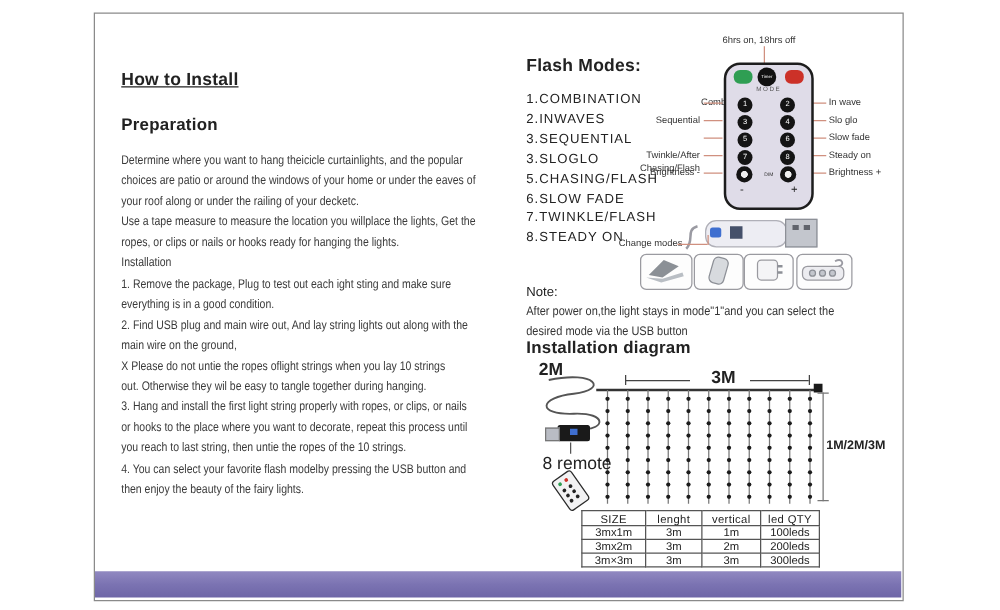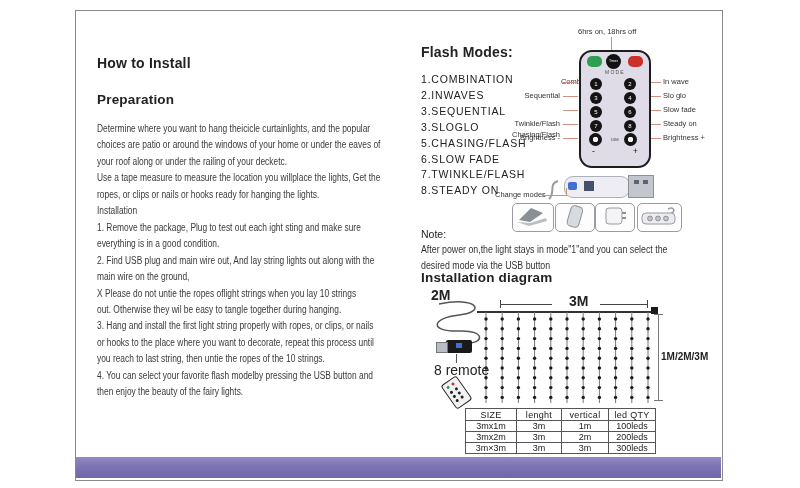--- a/index.html
+++ b/index.html
@@ -52,21 +52,21 @@
   .remote-thumb{position:absolute;left:447px;top:378px;width:17px;height:27px;background:#f2f2f3;
                 border:1.5px solid #2a2a2a;border-radius:3px;transform:rotate(-35deg);}
   .dot{position:absolute;border-radius:50%;}
 </style>
 </head>
 <body>
 
 <div class="canvas">
   <div class="page"></div>
 
-  <div class="h-big" style="left:97px;top:55px;">How to Install</div>
+  <div class="h-big" style="left:97px;top:55px;text-decoration:underline;">How to Install</div>
   <div class="h-big" style="left:97px;top:92px;font-size:13.5px;">Preparation</div>
   <div class="bodycol">
     <div class="bline">Determine where you want to hang theicicle curtainlights, and the popular</div>
     <div class="bline">choices are patio or around the windows of your home or under the eaves of</div>
     <div class="bline">your roof along or under the railing of your decketc.</div>
     <div class="bline">Use a tape measure to measure the location you willplace the lights, Get the</div>
     <div class="bline">ropes, or clips or nails or hooks ready for hanging the lights.</div>
     <div class="bline">Installation</div>
     <div class="bline">1. Remove the package, Plug to test out each ight sting and make sure</div>
     <div class="bline">everything is in a good condition.</div>
@@ -92,21 +92,21 @@
     <div class="mode-item">7.TWINKLE/FLASH</div>
     <div class="mode-item">8.STEADY ON</div>
   </div>
 
   <div class="callout" style="left:578px;top:27px;">6hrs on, 18hrs off</div>
   <div class="vlead" style="left:611px;top:37px;height:14px;"></div>
 
   <div class="lbl-l" style="top:77px;padding-left:43px;">Combination</div>
   <div class="lbl-l" style="top:91px;">Sequential</div>
   <div class="lbl-l" style="top:105px;margin-top:25px;">Chasing/Flash</div>
-  <div class="lbl-l" style="top:119px;">Twinkle/Flash</div>
+  <div class="lbl-l" style="top:119px;">Twinkle/After</div>
   <div class="lbl-l" style="top:133px;">Brightness -</div>
   <div class="lead" style="left:563px;top:82px;width:15px;"></div>
   <div class="lead" style="left:563px;top:96px;width:15px;"></div>
   <div class="lead" style="left:563px;top:110px;width:15px;"></div>
   <div class="lead" style="left:563px;top:124px;width:15px;"></div>
   <div class="lead" style="left:563px;top:138px;width:15px;"></div>
 
   <div class="lbl-r" style="top:77px;">In wave</div>
   <div class="lbl-r" style="top:91px;">Slo glo</div>
   <div class="lbl-r" style="top:105px;">Slow fade</div>

